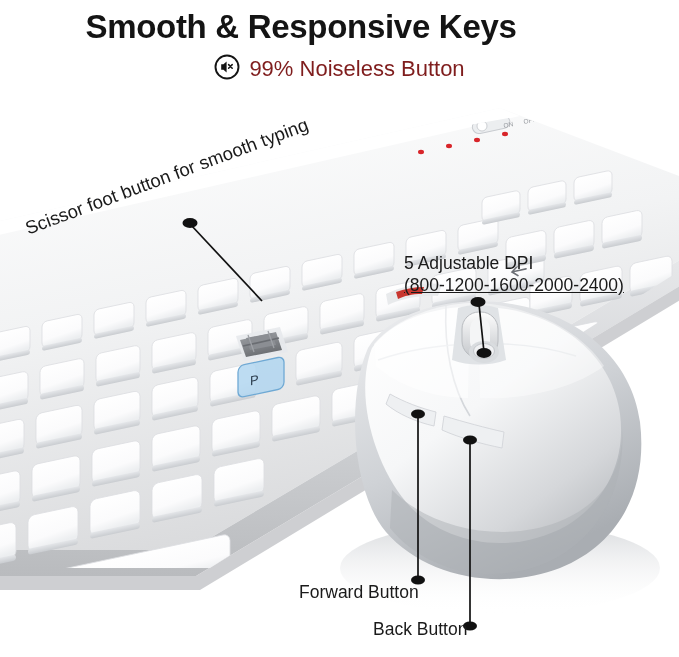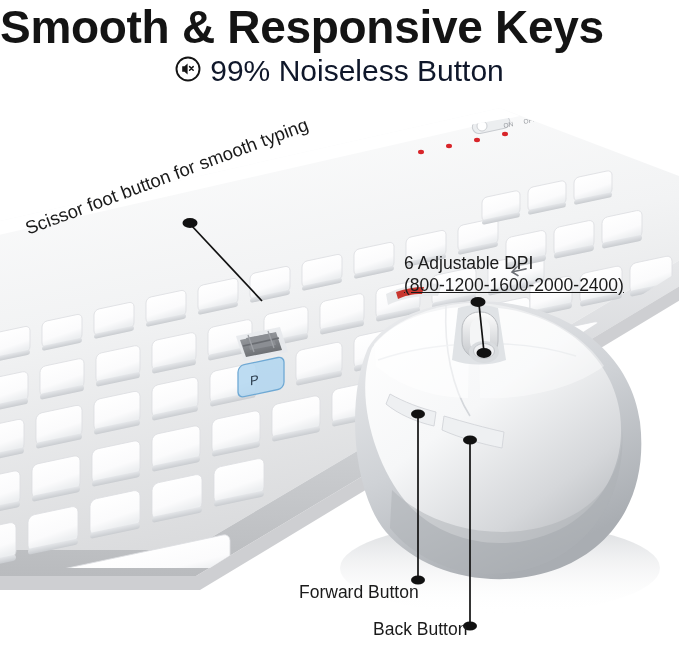--- a/index.html
+++ b/index.html
@@ -13,42 +13,42 @@
     height: 657px;
     background: #ffffff;
     overflow: hidden;
     font-family: "Liberation Sans", sans-serif;
     color: #1b1b1b;
   }
 
   
   .title {
     position: absolute;
-    left: 0; top: 0;
+    left: 0; top: 8px;
     width: 602px;
     text-align: center;
-    font-size: 46px;
+    font-size: 33px;
     font-weight: bold;
     letter-spacing: -0.3px;
     color: #141414;
     white-space: nowrap;
   }
   .subtitle-row {
     position: absolute;
     left: 0; top: 54px;
     width: 679px;
     display: flex;
     align-items: center;
     justify-content: center;
     gap: 9px;
   }
   .mute-icon { display: block; }
   .subtitle-text {
-    font-size: 30px;
-    color: #0f172a;
+    font-size: 22px;
+    color: #7f1d1d;
     white-space: nowrap;
   }
 
   
   .photo {
     position: absolute;
     left: 0; top: 98px;
     width: 679px;
     height: 559px;
   }
@@ -497,21 +497,21 @@
         <line x1="470" y1="441" x2="470" y2="625" stroke="#111111" stroke-width="1.7"></line>
         <ellipse cx="470" cy="440" rx="7" ry="4.6" fill="#111111"></ellipse>
         <ellipse cx="470" cy="626" rx="7" ry="4.6" fill="#111111"></ellipse>
       </g>
     </svg>
   </div>
 
   <div class="callout" id="callout-scissor">Scissor foot button for smooth typing</div>
 
   <div class="callout" id="callout-dpi">
-    <span class="l1">6 Adjustable DPI</span>
+    <span class="l1">5 Adjustable DPI</span>
     <span class="l2">(800-1200-1600-2000-2400)</span>
   </div>
 
   <div class="callout" id="callout-back">Back Button</div>
 
   <div class="callout" id="callout-forward">Forward Button</div>
 
 </div>
 
 </body></html>

